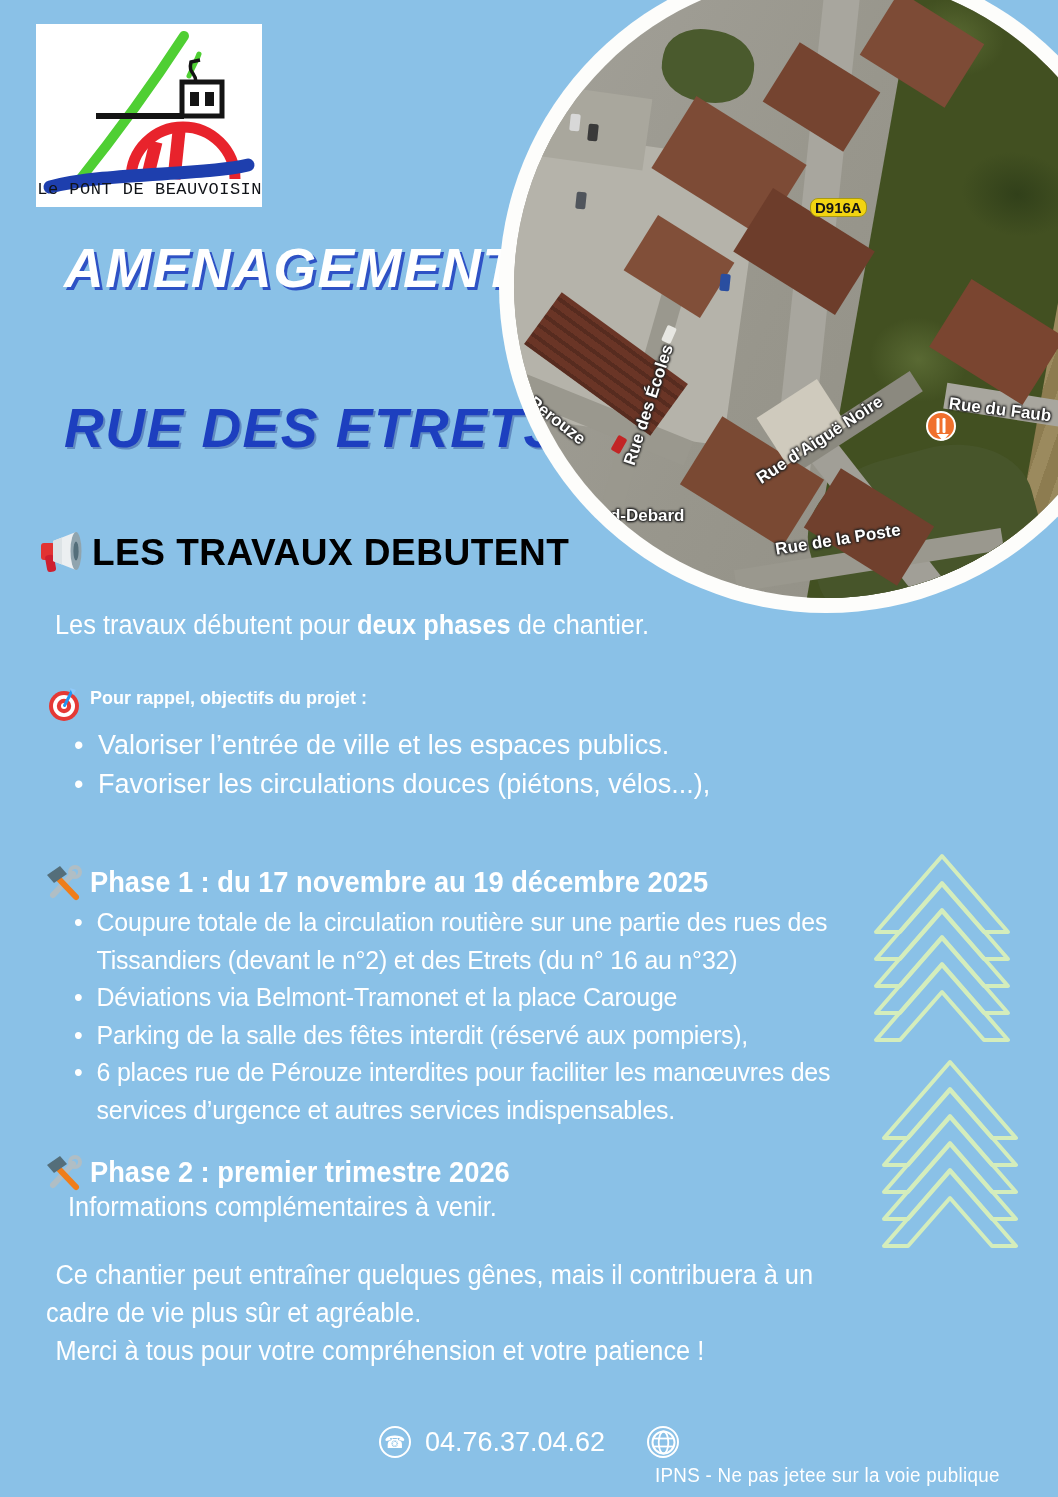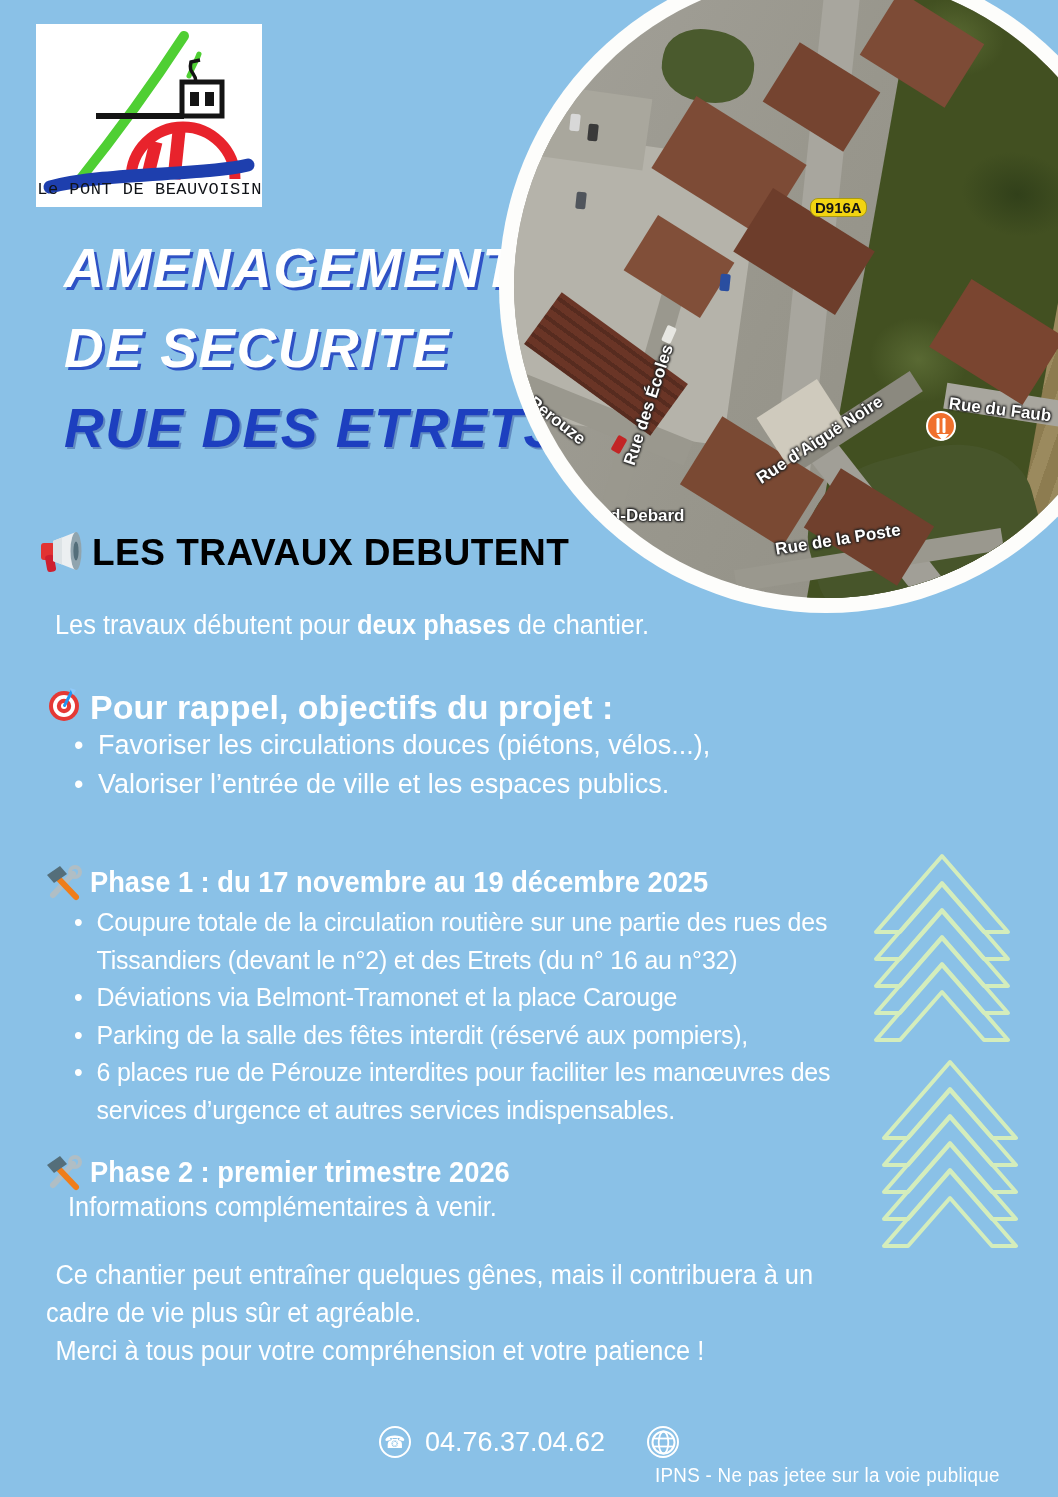--- a/index.html
+++ b/index.html
@@ -67,21 +67,21 @@
     border:2px solid #fff; border-radius:50%; }
   .m-poi:after { content:""; position:absolute; left:9px; bottom:-8px; border:6px solid transparent;
     border-top:7px solid #fff; }
 
   
   .headline { position:absolute; left:92px; top:532px; color:#000000; font-weight:bold;
     font-size:37px; letter-spacing:.5px; }
   .icon-abs { position:absolute; }
   .cond { transform:scaleX(.94); transform-origin:left top; }
   .intro { position:absolute; left:55px; top:610px; font-size:27px; color:#fff; white-space:nowrap; }
-  .sec-heading { position:absolute; color:#fff; font-weight:bold; font-size:34px; white-space:nowrap; }
+  .sec-heading { position:absolute; color:#fff; font-weight:bold; font-size:18px; white-space:nowrap; }
   .obj-head { left:90px; top:688px; }
   .p1-head  { left:90px; top:866px; font-size:29px; }
   .p2-head  { left:90px; top:1156px; font-size:29px; }
   ul.bullets { position:absolute; list-style:none; color:#fff; }
   ul.bullets li { position:relative; padding-left:24px; }
   ul.bullets li:before { content:"•"; position:absolute; left:0; top:0; font-size:1em; }
   .obj-list { left:74px; top:726px; font-size:27px; line-height:39px; }
   .p1-list  { left:74px; top:904px; width:820px; font-size:26.5px; line-height:37.5px; letter-spacing:-.2px; }
   .p2-note  { position:absolute; left:68px; top:1192px; font-size:27px; color:#fff; }
   .closing  { position:absolute; left:46px; top:1256px; width:852px; color:#fff;
@@ -118,21 +118,20 @@
       <path d="M160,58 C160,48 152,50 155,38 L164,36" stroke="#141414" stroke-width="3.5" fill="none"></path>
       <path d="M95,155 A52,52 0 0 1 199,155" stroke="#e8232c" stroke-width="11" fill="none"></path>
       <path d="M120,118 L111,155" stroke="#e8232c" stroke-width="13"></path>
       <path d="M143,107 L138,155" stroke="#e8232c" stroke-width="13"></path>
       <path d="M14,163 C70,148 165,152 212,141" stroke="#1e3fae" stroke-width="13" fill="none" stroke-linecap="round"></path>
     </svg>
     <div class="logo-caption">Le PONT DE BEAUVOISIN</div>
   </div>
 
   <div class="title-line t1">AMENAGEMENT</div>
-  <div class="title-line t2">DE SECURITE</div>
   <div class="title-line t3">RUE DES ETRETS</div>
 
   <div class="map-outer">
     <div class="map-inner">
       <div class="m m-court"></div>
       <div class="m m-court2"></div>
       <div class="m m-field"></div>
       <div class="m m-trees"></div>
       <div class="m m-trees-tl"></div>
       <div class="m m-trees-b"></div>
@@ -191,22 +190,22 @@
   <svg class="icon-abs" style="left:46px;top:686px;" width="38" height="38" viewBox="0 0 38 38">
     <circle cx="18" cy="20" r="15" fill="#e53935"></circle>
     <circle cx="18" cy="20" r="11" fill="#fff"></circle>
     <circle cx="18" cy="20" r="7.2" fill="#e53935"></circle>
     <circle cx="18" cy="20" r="3" fill="#fff"></circle>
     <line x1="26" y1="5" x2="18.5" y2="19.5" stroke="#2196f3" stroke-width="3" stroke-linecap="round"></line>
     <polygon points="24,2 30,4 27,9" fill="#90caf9"></polygon>
   </svg>
   <div class="sec-heading obj-head">Pour rappel, objectifs du projet :</div>
   <ul class="bullets obj-list">
+    <li>Valoriser l’entrée de ville et les espaces publics.</li>
     <li>Favoriser les circulations douces (piétons, vélos...),</li>
-    <li>Valoriser l’entrée de ville et les espaces publics.</li>
   </ul>
 
   <svg class="icon-abs" style="left:44px;top:864px;" width="40" height="40" viewBox="0 0 40 40">
     <circle cx="31" cy="8" r="5" fill="none" stroke="#b0bec5" stroke-width="4"></circle>
     <line x1="29" y1="10" x2="9" y2="31" stroke="#b0bec5" stroke-width="6" stroke-linecap="round"></line>
     <line x1="13" y1="13" x2="32" y2="33" stroke="#ef7d1a" stroke-width="6" stroke-linecap="round"></line>
     <polygon points="3,11 16,2 23,10 10,19" fill="#546e7a"></polygon>
   </svg>
   <div class="sec-heading p1-head cond">Phase 1 : du 17 novembre au 19 décembre 2025</div>
   <ul class="bullets p1-list cond">

